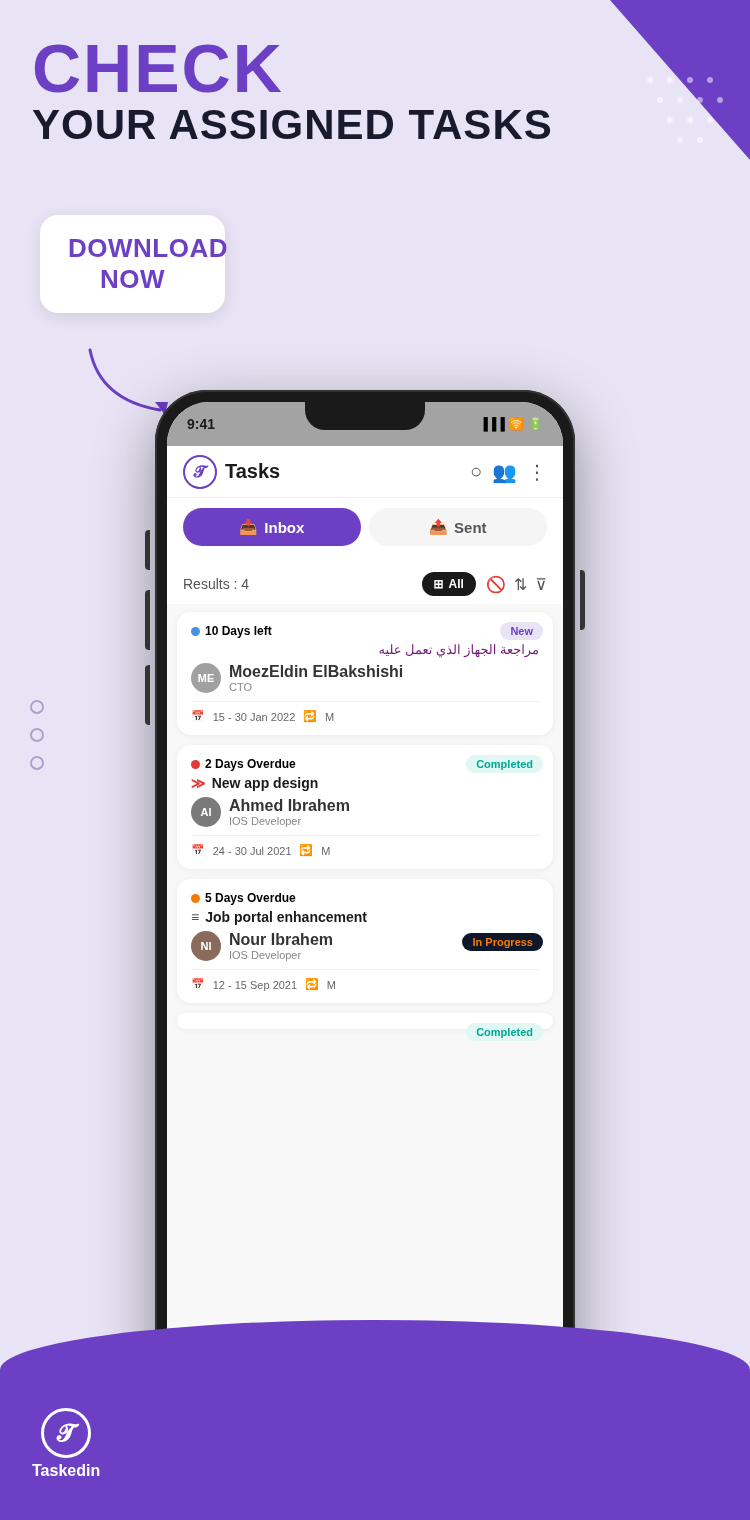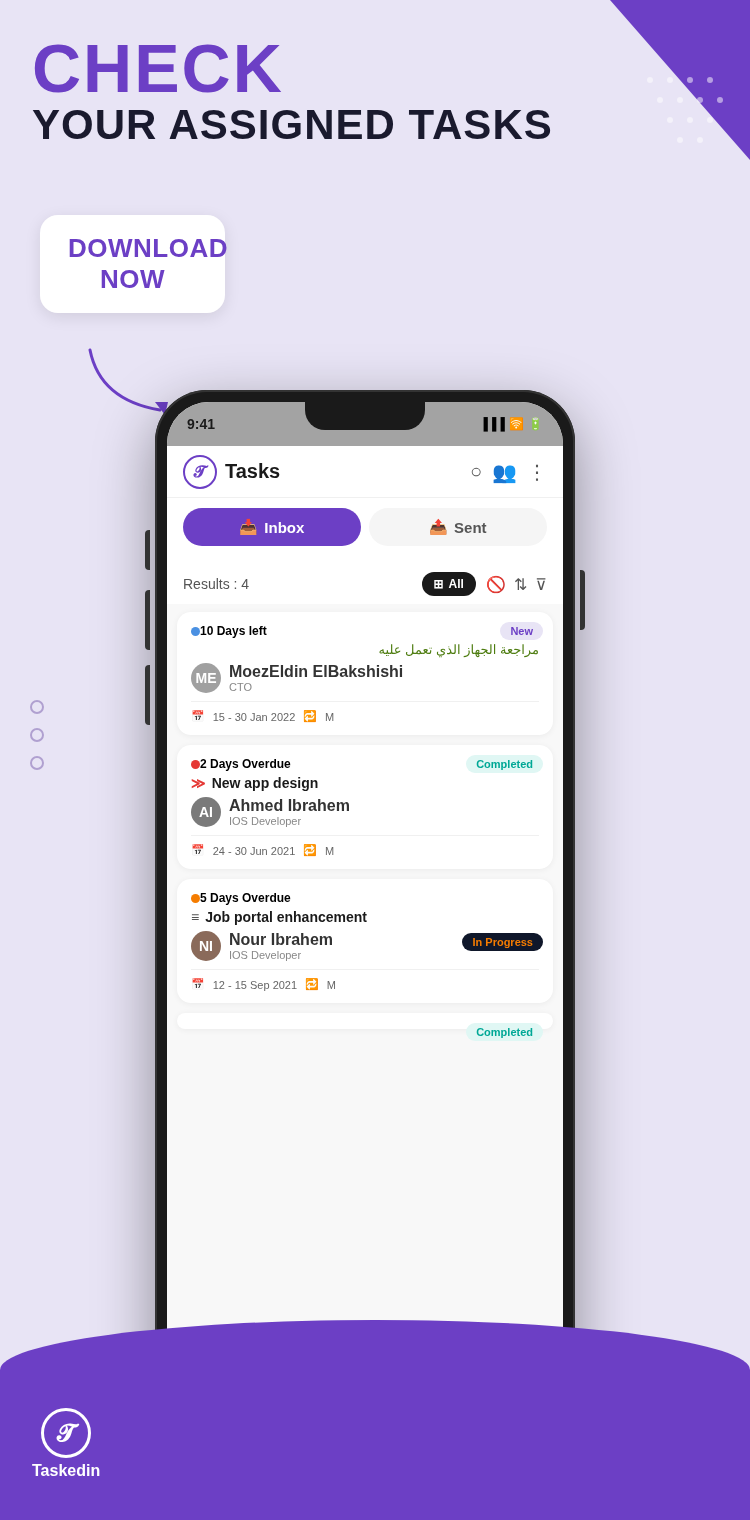--- a/index.html
+++ b/index.html
@@ -314,35 +314,36 @@
       background: #0f172a;
       color: #f57c00;
       margin-top: 44px;
     }
 
     .task-days {
       font-size: 12px;
       font-weight: 600;
       display: flex;
       align-items: center;
+      gap: 5px;
       margin-bottom: 4px;
     }
     .dot {
       width: 9px;
       height: 9px;
       border-radius: 50%;
       display: inline-block;
     }
     .dot-blue { background: #4a90e2; }
     .dot-red { background: #e53935; }
     .dot-orange { background: #f57c00; }
 
     .task-title-ar {
       font-size: 13px;
-      color: #4d7c0f;
+      color: #701a75;
       margin-bottom: 6px;
       text-align: right;
       direction: rtl;
     }
     .task-title-en {
       font-size: 14px;
       font-weight: 700;
       color: #1a1a1a;
       margin-bottom: 6px;
       display: flex;
@@ -358,21 +359,21 @@
     }
     .avatar {
       width: 30px;
       height: 30px;
       border-radius: 50%;
       background: #ccc;
       overflow: hidden;
       display: flex;
       align-items: center;
       justify-content: center;
-      font-size: 14px;
+      font-size: 11px;
       color: white;
       font-weight: 700;
     }
     .avatar-1 { background: #a0a0a0; }
     .avatar-2 { background: #7a7a7a; }
     .avatar-3 { background: #8a6a5a; }
 
     .person-name {
       font-size: 16px;
       font-weight: 600;
@@ -645,21 +646,21 @@
           </div>
           <div class="task-person">
             <div class="avatar avatar-2">AI</div>
             <div>
               <div class="person-name">Ahmed Ibrahem</div>
               <div class="person-role">IOS Developer</div>
             </div>
           </div>
           <div class="task-meta">
             <span>📅</span>
-            <span>24 - 30 Jun 2021</span>
+            <span>24 - 30 Jul 2021</span>
             <span>🔁</span>
             <span>M</span>
           </div>
         </div>
 
         <div class="task-card">
           <div class="task-status-badge badge-inprogress">In Progress</div>
           <div class="task-days">
             <span class="dot dot-orange"></span>
             <span>5 Days Overdue</span>

